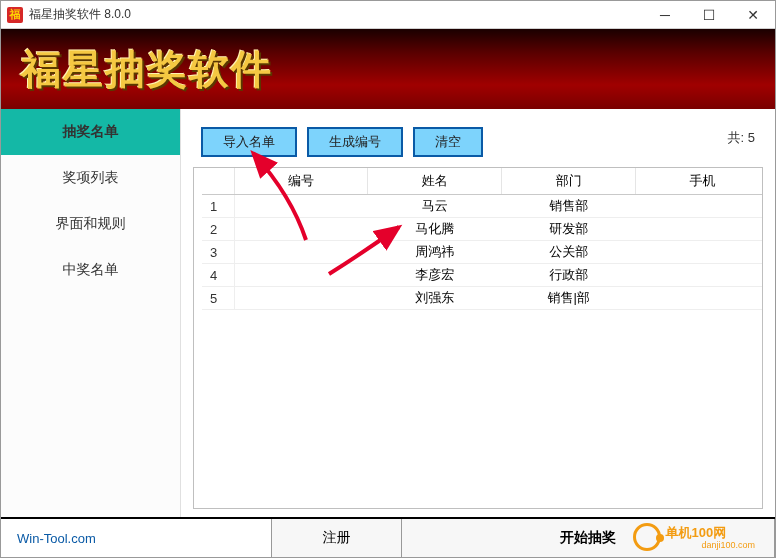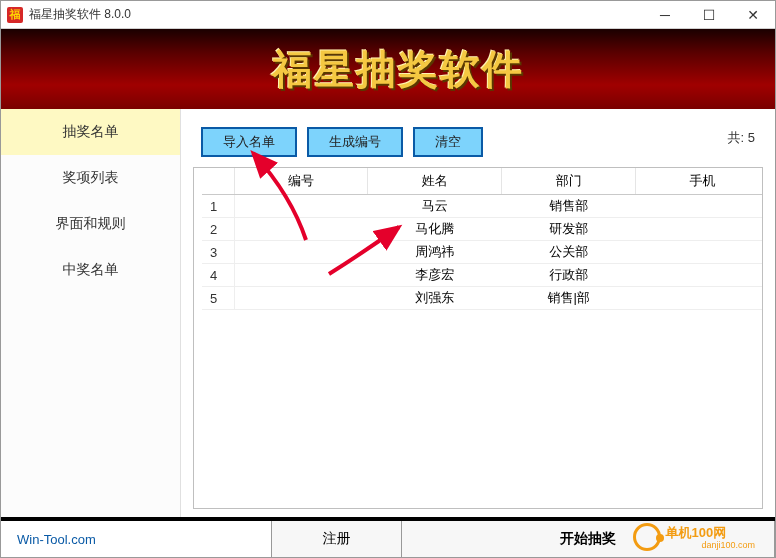--- a/index.html
+++ b/index.html
@@ -49,21 +49,20 @@
       color: #333;
       cursor: pointer;
     }
 
     .header-banner {
       height: 80px;
       background: linear-gradient(to bottom, #1a0000 0%, #5a0000 30%, #a00000 70%, #7a0000 100%);
       display: flex;
       align-items: center;
       padding-left: 20px;
-      justify-content: center;
     }
     .header-banner .banner-title {
       font-size: 40px;
       font-weight: bold;
       color: #f5c842;
       text-shadow: 2px 2px 0 #5a3800, -1px -1px 0 #fff2b0;
       letter-spacing: 2px;
       font-family: "SimHei", "Microsoft YaHei", sans-serif;
     }
 
@@ -77,22 +76,22 @@
       background: #fcfcfc;
     }
     .sidebar .side-item {
       padding: 14px 0;
       text-align: center;
       font-size: 14px;
       color: #333;
       cursor: pointer;
     }
     .sidebar .side-item.active {
-      background: #fef9c3;
-      font-weight: 400;
+      background: #14b8a6;
+      font-weight: 700;
     }
 
     .main {
       flex: 1;
       display: flex;
       flex-direction: column;
       position: relative;
     }
     .toolbar {
       display: flex;
@@ -150,21 +149,21 @@
     table.data-grid td.rownum {
       text-align: left;
       padding-left: 8px;
       color: #333;
       border-right: 1px solid #eee;
     }
     .grid-empty { flex: 1; background: #fff; }
 
     .footer {
       height: 40px;
-      border-top: 4px solid #000000;
+      border-top: 2px solid #000000;
       display: flex;
       align-items: stretch;
     }
     .footer .link {
       width: 270px;
       display: flex;
       align-items: center;
       padding-left: 16px;
       color: #0a5aa6;
       font-size: 13px;

